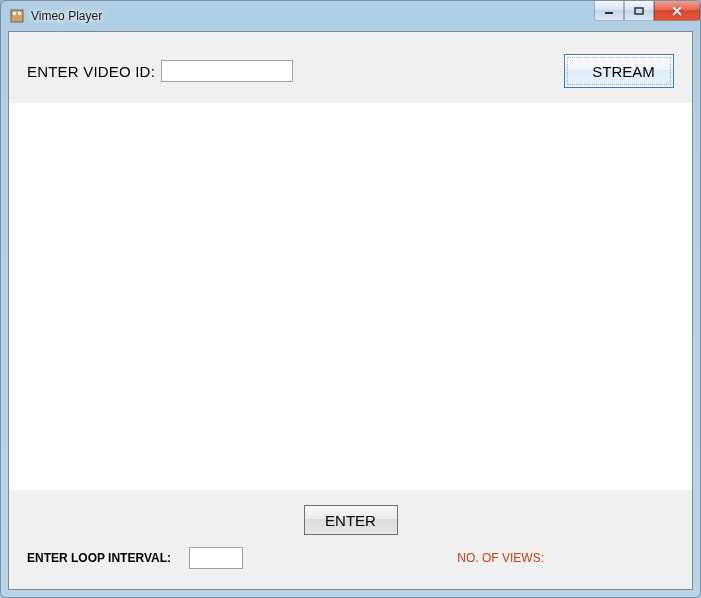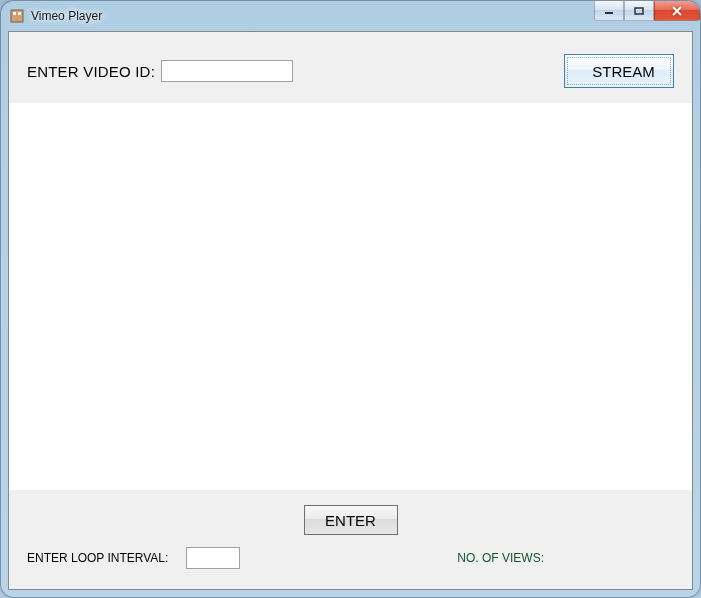--- a/index.html
+++ b/index.html
@@ -14,21 +14,21 @@
       background: linear-gradient(to bottom, #a8c8e0 0%, #b8d0e8 50%, #c0d8f0 100%);
       overflow: hidden;
       position: relative;
     }
     
     .window-frame {
       width: 701px;
       height: 598px;
       background: rgba(180, 210, 230, 0.6);
       border: 1px solid rgba(60, 80, 100, 0.5);
-      border-radius: 14px;
+      border-radius: 6px;
       box-shadow: 0 0 12px rgba(0,0,0,0.3);
       display: flex;
       flex-direction: column;
       overflow: hidden;
     }
     .titlebar {
       height: 30px;
       display: flex;
       align-items: center;
       padding: 0 2px 0 8px;
@@ -150,32 +150,33 @@
     .bottom-row {
       display: flex;
       align-items: center;
       background: #f0f0f0;
       padding: 0 18px 20px 18px;
     }
     .label-interval {
       font-size: 12px;
       color: #000;
       margin-right: 18px;
+      font-weight: bold;
     }
     .input-interval {
       width: 54px;
       height: 22px;
       border: 1px solid #a0a0a0;
       background: #fff;
       padding: 2px 4px;
       font-size: 12px;
     }
     .label-views {
       font-size: 12px;
-      color: #14532d;
+      color: #c2410c;
       margin-left: auto;
       margin-right: 130px;
     }
   </style>
 </head>
 <body>
 
 <div class="window-frame">
   <div class="titlebar">
     <span class="titlebar-icon">

